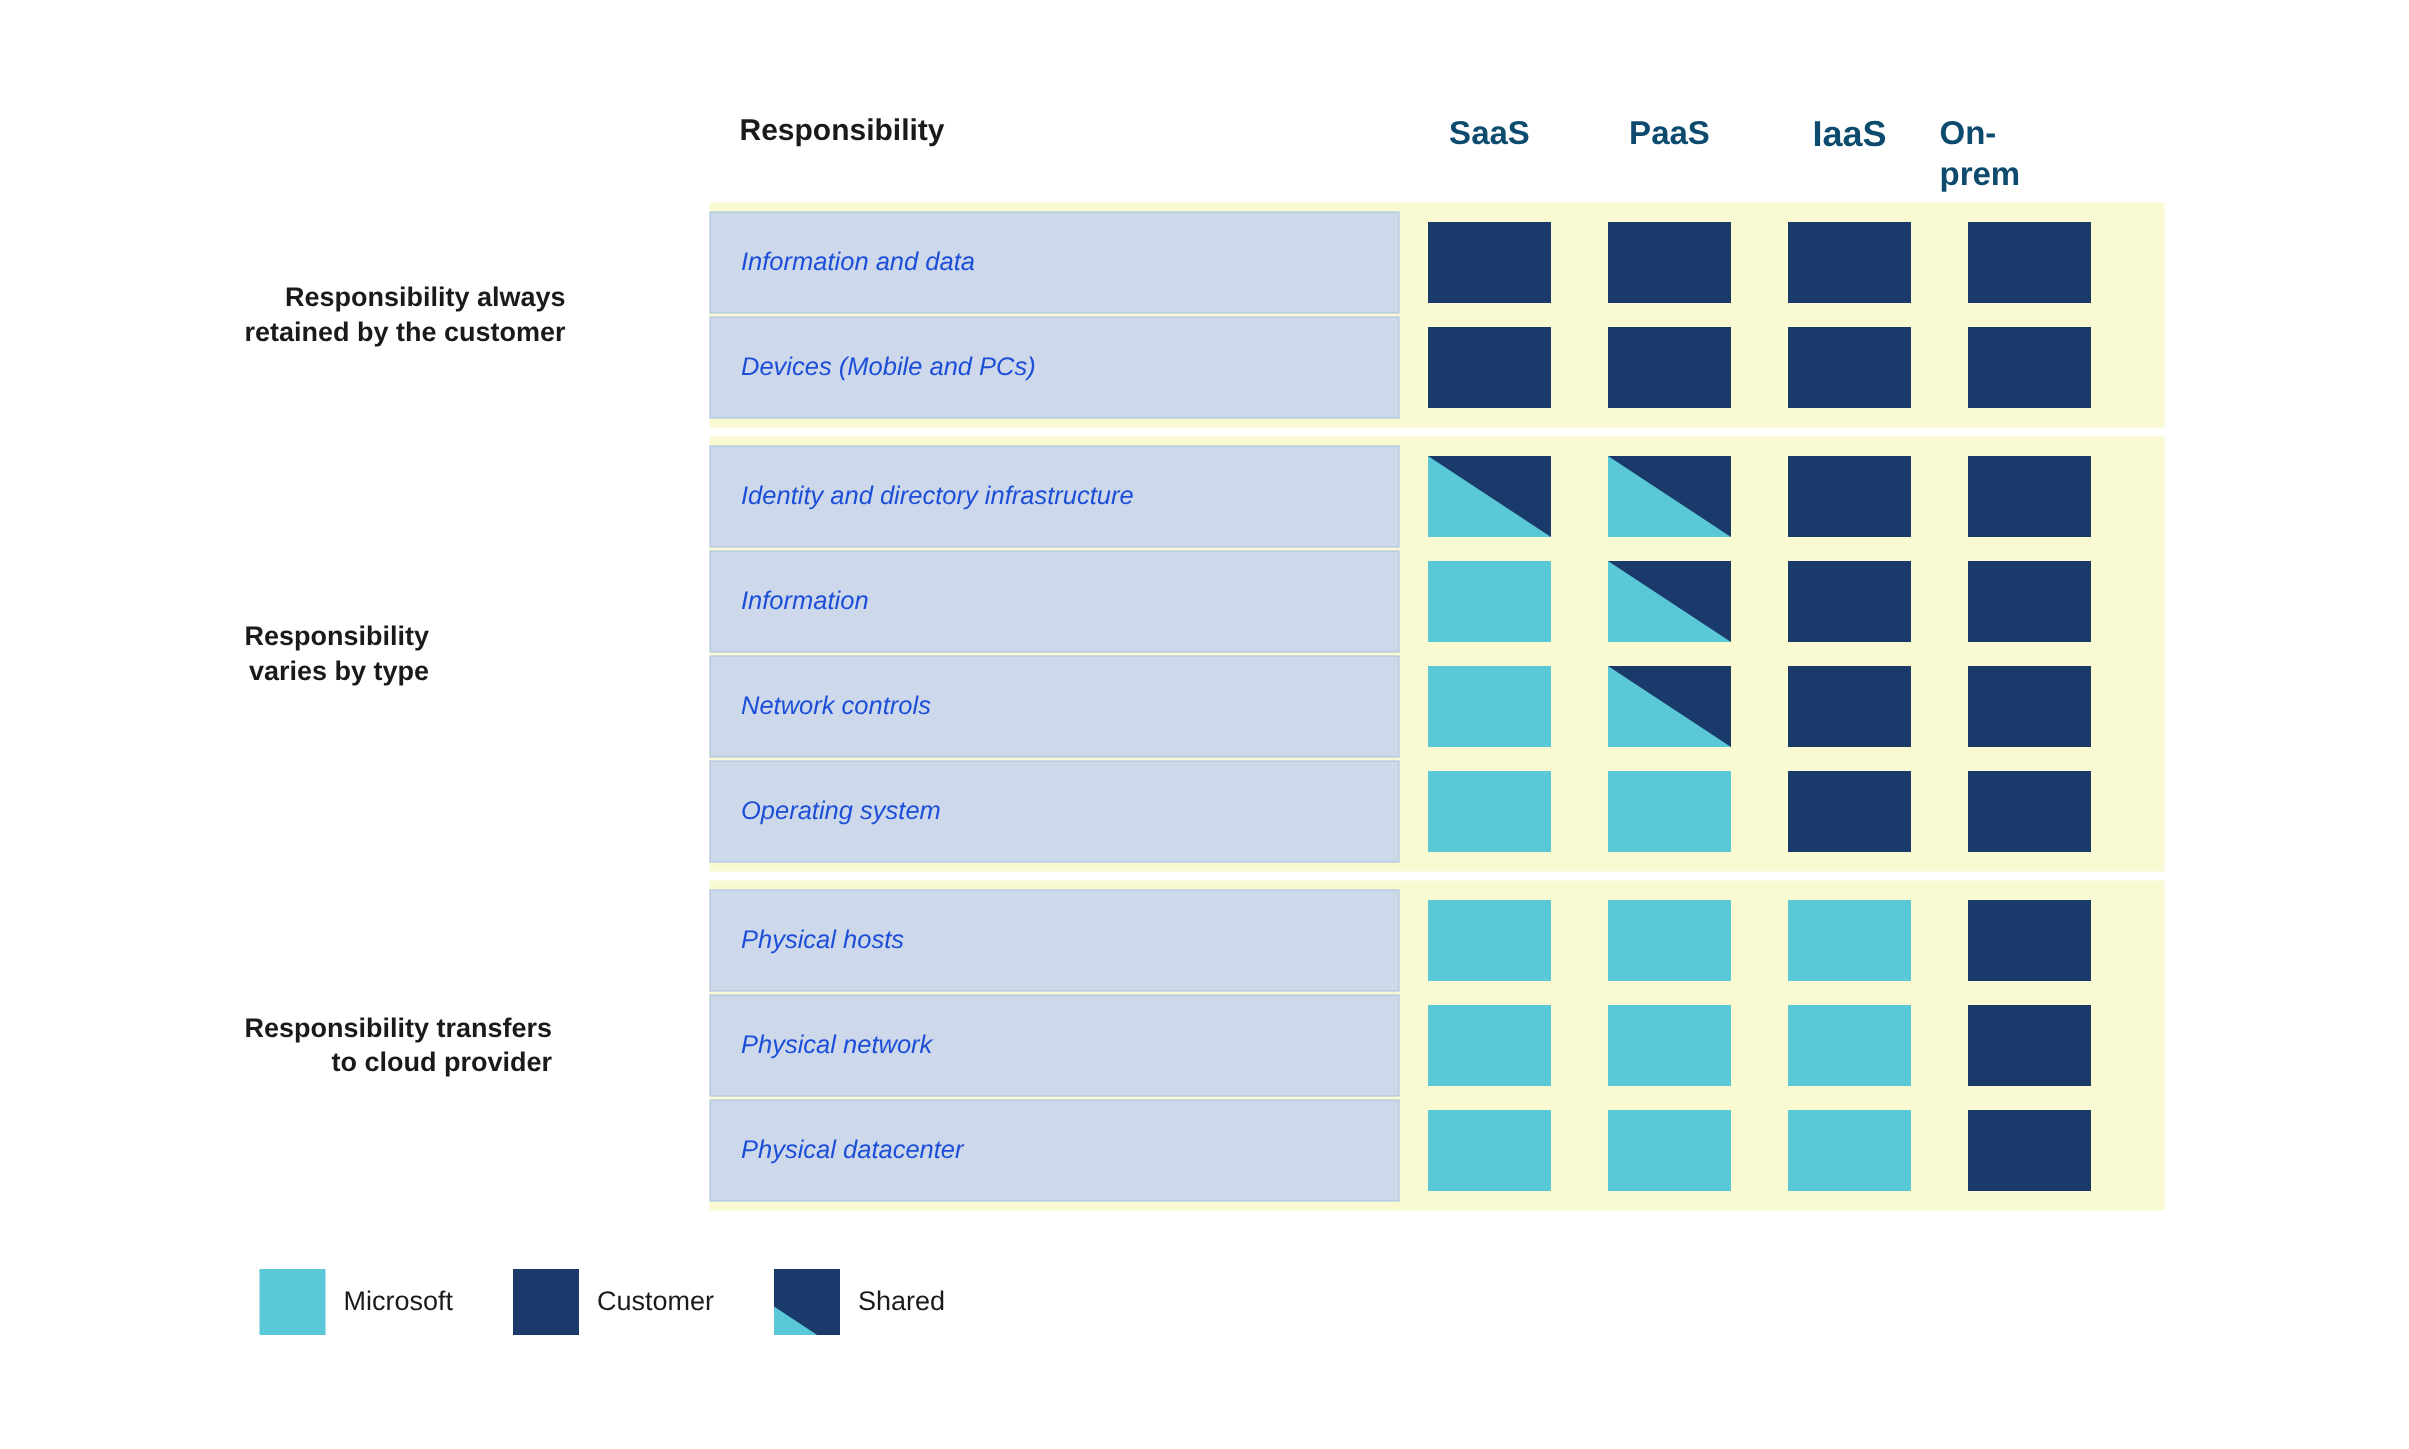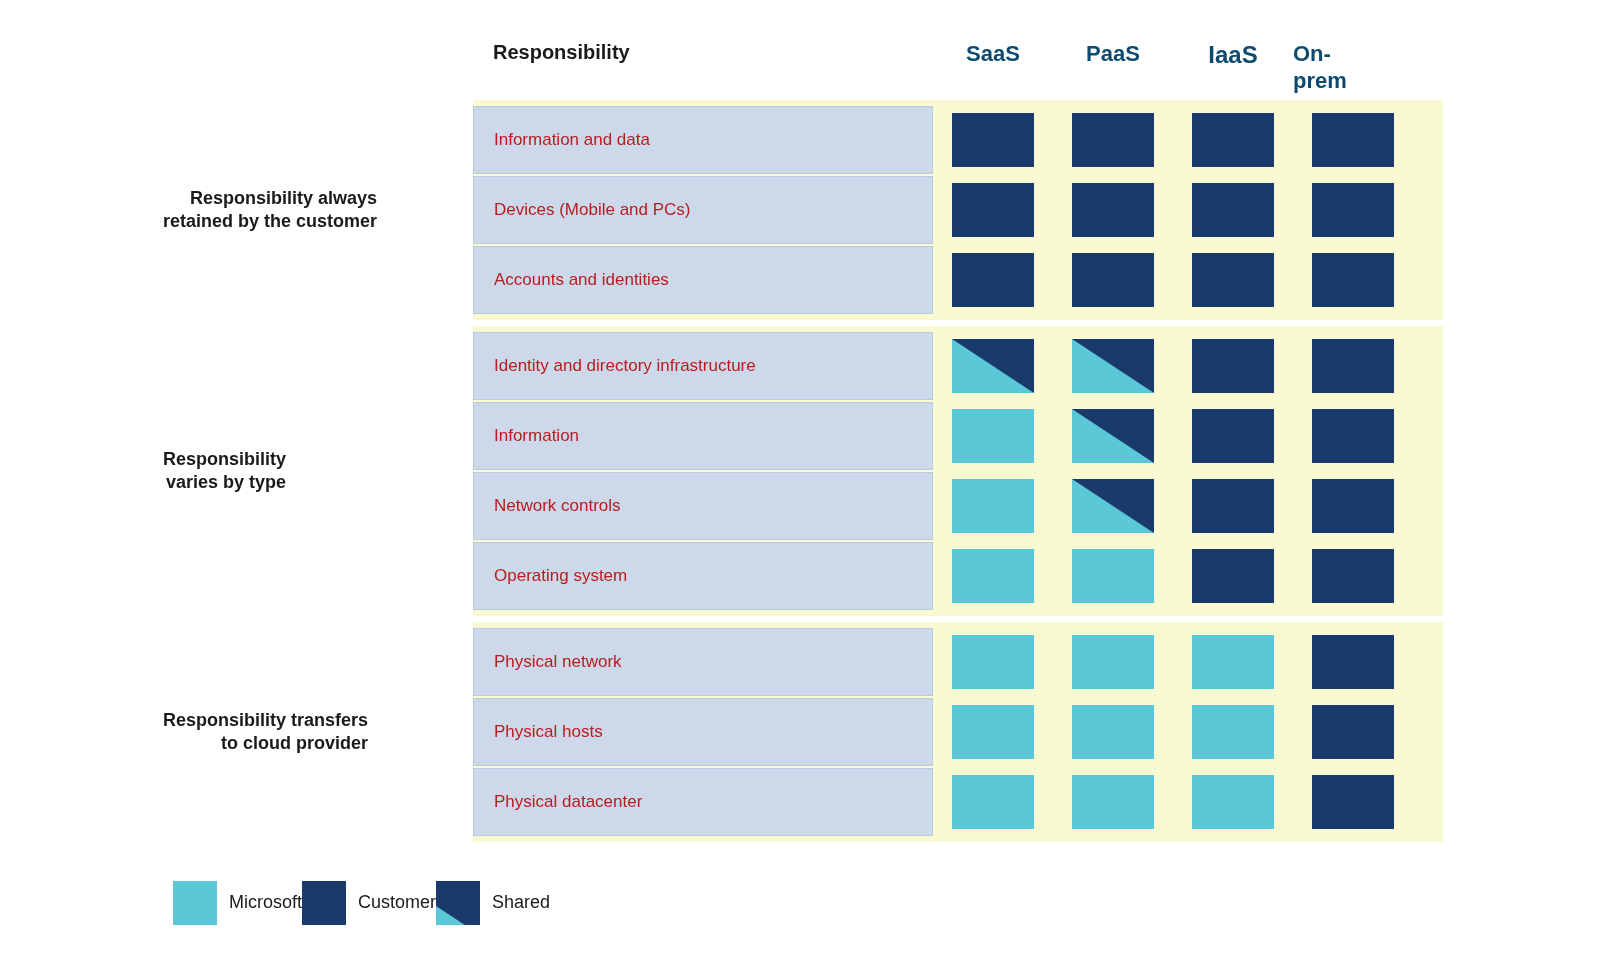--- a/index.html
+++ b/index.html
@@ -28,20 +28,21 @@
       font-size: 18px;
       font-weight: 700;
       color: #1a1a1a;
       text-align: right;
       line-height: 1.3;
     }
     
     .legend {
       display: flex;
       align-items: flex-end;
+      gap: 40px;
       margin-top: 36px;
       padding-left: 10px;
     }
     .legend-item {
       display: flex;
       align-items: center;
       gap: 12px;
     }
     .legend-box {
       width: 44px;
@@ -103,22 +104,23 @@
     }
     .row-label {
       width: 460px;
       flex-shrink: 0;
       background: #cdd9eb;
       min-height: 68px;
       display: flex;
       align-items: center;
       padding: 10px 20px;
       font-size: 17px;
-      color: #b91c1c;
+      color: #1d4ed8;
       border: 1px solid #b8cde0;
+      font-style: italic;
     }
     .cells {
       display: flex;
     }
     .cell {
       width: 120px;
       display: flex;
       align-items: center;
       justify-content: center;
       min-height: 68px;
@@ -207,37 +209,20 @@
                 </div>
               <div class="cell">
                   <div class="sq sq-customer"></div>
                 </div>
               <div class="cell">
                   <div class="sq sq-customer"></div>
                 </div>
             </div>
           </div>
 
-          <div class="row-item">
-            <div class="row-label">Accounts and identities</div>
-            <div class="cells">
-              <div class="cell">
-                  <div class="sq sq-customer"></div>
-                </div>
-              <div class="cell">
-                  <div class="sq sq-customer"></div>
-                </div>
-              <div class="cell">
-                  <div class="sq sq-customer"></div>
-                </div>
-              <div class="cell">
-                  <div class="sq sq-customer"></div>
-                </div>
-            </div>
-          </div>
         </div>
       </div>
     </div>
 
     <div class="group-row" style="margin-top:3px;">
       <div class="group-label-area">
         <span class="section-label" style="white-space:pre-line;">Responsibility
 varies by type</span>
       </div>
       <div class="group-content">
@@ -320,39 +305,39 @@
 
     <div class="group-row" style="margin-top:3px;">
       <div class="group-label-area">
         <span class="section-label" style="white-space:pre-line;">Responsibility transfers
 to cloud provider</span>
       </div>
       <div class="group-content">
         <div class="group-band">
 
           <div class="row-item">
+            <div class="row-label">Physical hosts</div>
+            <div class="cells">
+              <div class="cell">
+                  <div class="sq sq-microsoft"></div>
+                </div>
+              <div class="cell">
+                  <div class="sq sq-microsoft"></div>
+                </div>
+              <div class="cell">
+                  <div class="sq sq-microsoft"></div>
+                </div>
+              <div class="cell">
+                  <div class="sq sq-customer"></div>
+                </div>
+            </div>
+          </div>
+
+          <div class="row-item">
             <div class="row-label">Physical network</div>
-            <div class="cells">
-              <div class="cell">
-                  <div class="sq sq-microsoft"></div>
-                </div>
-              <div class="cell">
-                  <div class="sq sq-microsoft"></div>
-                </div>
-              <div class="cell">
-                  <div class="sq sq-microsoft"></div>
-                </div>
-              <div class="cell">
-                  <div class="sq sq-customer"></div>
-                </div>
-            </div>
-          </div>
-
-          <div class="row-item">
-            <div class="row-label">Physical hosts</div>
             <div class="cells">
               <div class="cell">
                   <div class="sq sq-microsoft"></div>
                 </div>
               <div class="cell">
                   <div class="sq sq-microsoft"></div>
                 </div>
               <div class="cell">
                   <div class="sq sq-microsoft"></div>
                 </div>

